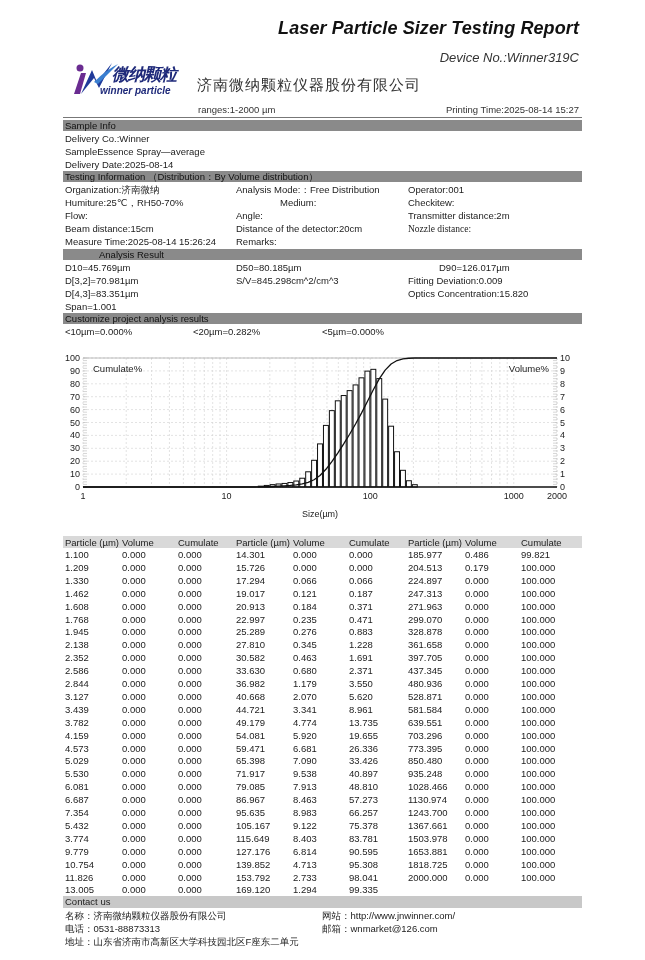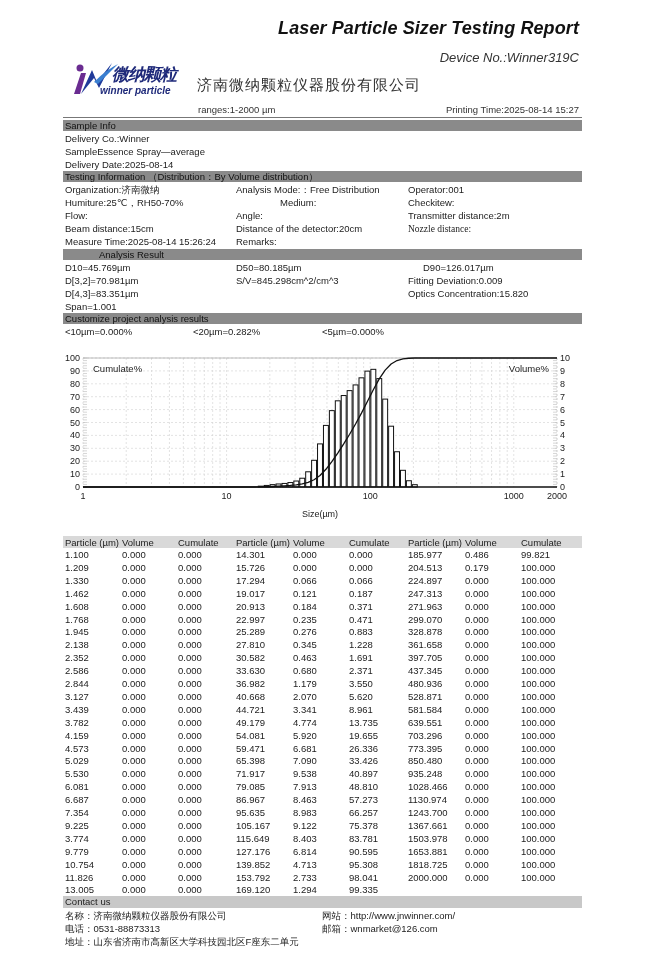--- a/index.html
+++ b/index.html
@@ -66,21 +66,21 @@
 <div class="abs txt" style="left:408px;top:210px;">Transmitter distance:2m</div>
 <div class="abs txt" style="left:408px;top:223px;font-family:Liberation Serif, serif;">Nozzle distance:</div>
 
 <div class="abs sec-bar" style="top:249px;padding-left:36px;">Analysis Result</div>
 <div class="abs txt" style="left:65px;top:262px;">D10=45.769µm</div>
 <div class="abs txt" style="left:65px;top:275px;">D[3,2]=70.981µm</div>
 <div class="abs txt" style="left:65px;top:288px;">D[4,3]=83.351µm</div>
 <div class="abs txt" style="left:65px;top:301px;text-align:center;">Span=1.001</div>
 <div class="abs txt" style="left:236px;top:262px;">D50=80.185µm</div>
 <div class="abs txt" style="left:236px;top:275px;">S/V=845.298cm^2/cm^3</div>
-<div class="abs txt" style="left:408px;top:262px;padding-left:15px;">D90=126.017µm</div>
+<div class="abs txt" style="left:424px;top:262px;padding-left:15px;">D90=126.017µm</div>
 <div class="abs txt" style="left:408px;top:275px;">Fitting Deviation:0.009</div>
 <div class="abs txt" style="left:408px;top:288px;">Optics Concentration:15.820</div>
 
 <div class="abs sec-bar" style="top:313px;">Customize project analysis results</div>
 <div class="abs txt" style="left:65px;top:326px;">&lt;10µm=0.000%</div>
 <div class="abs txt" style="left:193px;top:326px;">&lt;20µm=0.282%</div>
 <div class="abs txt" style="left:322px;top:326px;text-align:center;">&lt;5µm=0.000%</div>
 
 <div class="abs chart">
   <svg id="chart-svg" width="545" height="175">
@@ -358,21 +358,21 @@
     <div class="abs td" style="left:178px;top:768.3px">0.000</div>
     <div class="abs td" style="left:65px;top:781.2px">6.081</div>
     <div class="abs td" style="left:122px;top:781.2px">0.000</div>
     <div class="abs td" style="left:178px;top:781.2px">0.000</div>
     <div class="abs td" style="left:65px;top:794.1px">6.687</div>
     <div class="abs td" style="left:122px;top:794.1px">0.000</div>
     <div class="abs td" style="left:178px;top:794.1px">0.000</div>
     <div class="abs td" style="left:65px;top:807px">7.354</div>
     <div class="abs td" style="left:122px;top:807px">0.000</div>
     <div class="abs td" style="left:178px;top:807px">0.000</div>
-    <div class="abs td" style="left:65px;top:819.9000000000001px">9.225</div>
+    <div class="abs td" style="left:65px;top:819.9000000000001px">5.432</div>
     <div class="abs td" style="left:122px;top:819.9000000000001px">0.000</div>
     <div class="abs td" style="left:178px;top:819.9000000000001px">0.000</div>
     <div class="abs td" style="left:65px;top:832.8px">3.774</div>
     <div class="abs td" style="left:122px;top:832.8px">0.000</div>
     <div class="abs td" style="left:178px;top:832.8px">0.000</div>
     <div class="abs td" style="left:65px;top:845.7px">9.779</div>
     <div class="abs td" style="left:122px;top:845.7px">0.000</div>
     <div class="abs td" style="left:178px;top:845.7px">0.000</div>
     <div class="abs td" style="left:65px;top:858.6px">10.754</div>
     <div class="abs td" style="left:122px;top:858.6px">0.000</div>

